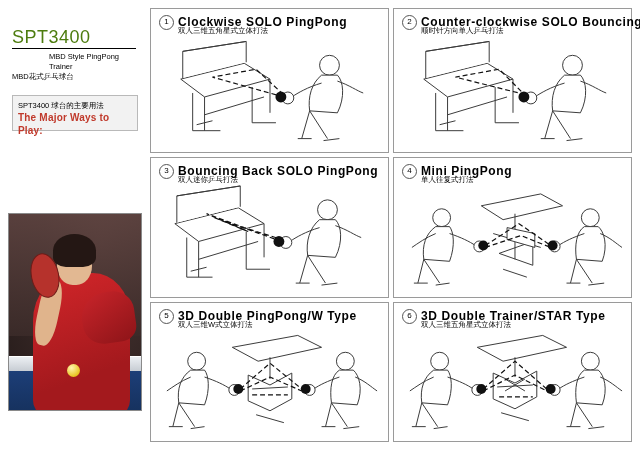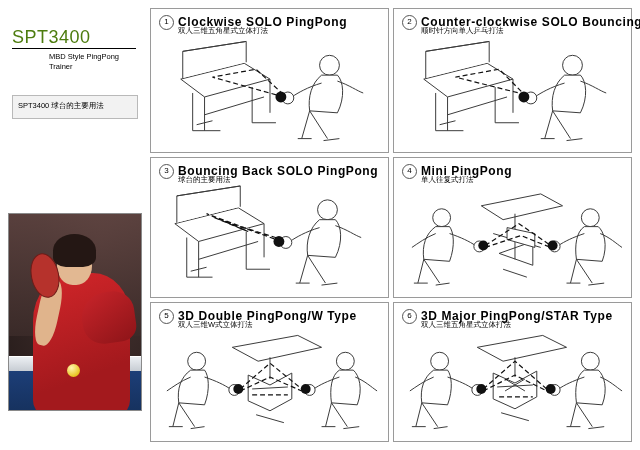--- a/index.html
+++ b/index.html
@@ -57,21 +57,21 @@
   .brand-sub2 {
     font-size: 7.5px;
     color: #000;
     line-height: 10px;
   }
   .ways-box {
     position: absolute;
     left: 12px;
     top: 95px;
     width: 126px;
-    height: 24px;
+    height: 36px;
     border: 1px solid #b9b9b9;
     background: #f2f2f2;
     box-sizing: border-box;
     padding: 4px 5px 0 5px;
   }
   .ways-cn {
     font-size: 7.5px;
     color: #000;
     line-height: 11px;
   }
@@ -249,24 +249,26 @@
 <body>
 
 <div class="page">
 
   <div class="left-col">
 
     <div class="brand">
       <div class="brand-title">SPT3400</div>
       <div class="brand-rule"></div>
       <div class="brand-sub1">MBD Style PingPong Trainer</div>
+      <div class="brand-sub2">MBD花式乒乓球台</div>
     </div>
 
     <div class="ways-box">
       <div class="ways-cn">SPT3400 球台的主要用法</div>
+      <div class="ways-en">The Major Ways to Play:</div>
     </div>
 
     <div class="photo">
       <div class="photo-bg"></div>
       <div class="photo-wall"></div>
       <div class="photo-table"></div>
       <div class="photo-net"></div>
       <div class="photo-body"></div>
       <div class="photo-sleeve"></div>
       <div class="photo-arm"></div>
@@ -355,21 +357,21 @@
           </g>
           <circle cx="129" cy="62" r="5.5" fill="#111"></circle>
         </svg>
       </div>
     </div>
 
     <div class="cell" style="left:0px; top:149px; width:239px; height:141px;">
       <div class="cell-head">
         <div class="num">3</div>
         <div class="title-en">Bouncing Back SOLO PingPong</div>
-        <div class="title-cn">球台的主要用法</div>
+        <div class="title-cn">双人迷你乒乓打法</div>
       </div>
       <div class="art">
         <svg viewBox="0 0 235 112" preserveAspectRatio="xMidYMid meet">
           <g fill="none" stroke="#3a3a3a" stroke-width="1">
             <path d="M22 40 L86 24 L112 40 L46 58 Z" fill="#fff"></path>
             <path d="M24 39 L24 12 L88 2 L88 23" fill="#fff"></path>
             <path d="M24 12 L88 2"></path>
             <path d="M46 58 L46 94"></path>
               <path d="M112 40 L112 74"></path>
             <path d="M34 54 L34 94"></path>
@@ -492,21 +494,21 @@
           </g>
           <circle cx="86" cy="60" r="5" fill="#111"></circle>
           <circle cx="154" cy="60" r="5" fill="#111"></circle>
         </svg>
       </div>
     </div>
 
     <div class="cell" style="left:243px; top:294px; width:239px; height:140px;">
       <div class="cell-head">
         <div class="num">6</div>
-        <div class="title-en">3D Major PingPong/STAR Type</div>
+        <div class="title-en">3D Double Trainer/STAR Type</div>
         <div class="title-cn">双人三维五角星式立体打法</div>
       </div>
       <div class="art">
         <svg viewBox="0 0 235 110" preserveAspectRatio="xMidYMid meet">
 
           <g fill="none" stroke="#3a3a3a" stroke-width="1">
             <path d="M82 18 L148 6 L172 18 L108 32 Z" fill="#fff"></path>
             <path d="M120 28 L120 48"></path>
             <path d="M98 44 L120 54 L142 42"></path>
             <path d="M98 44 L98 70"></path>

